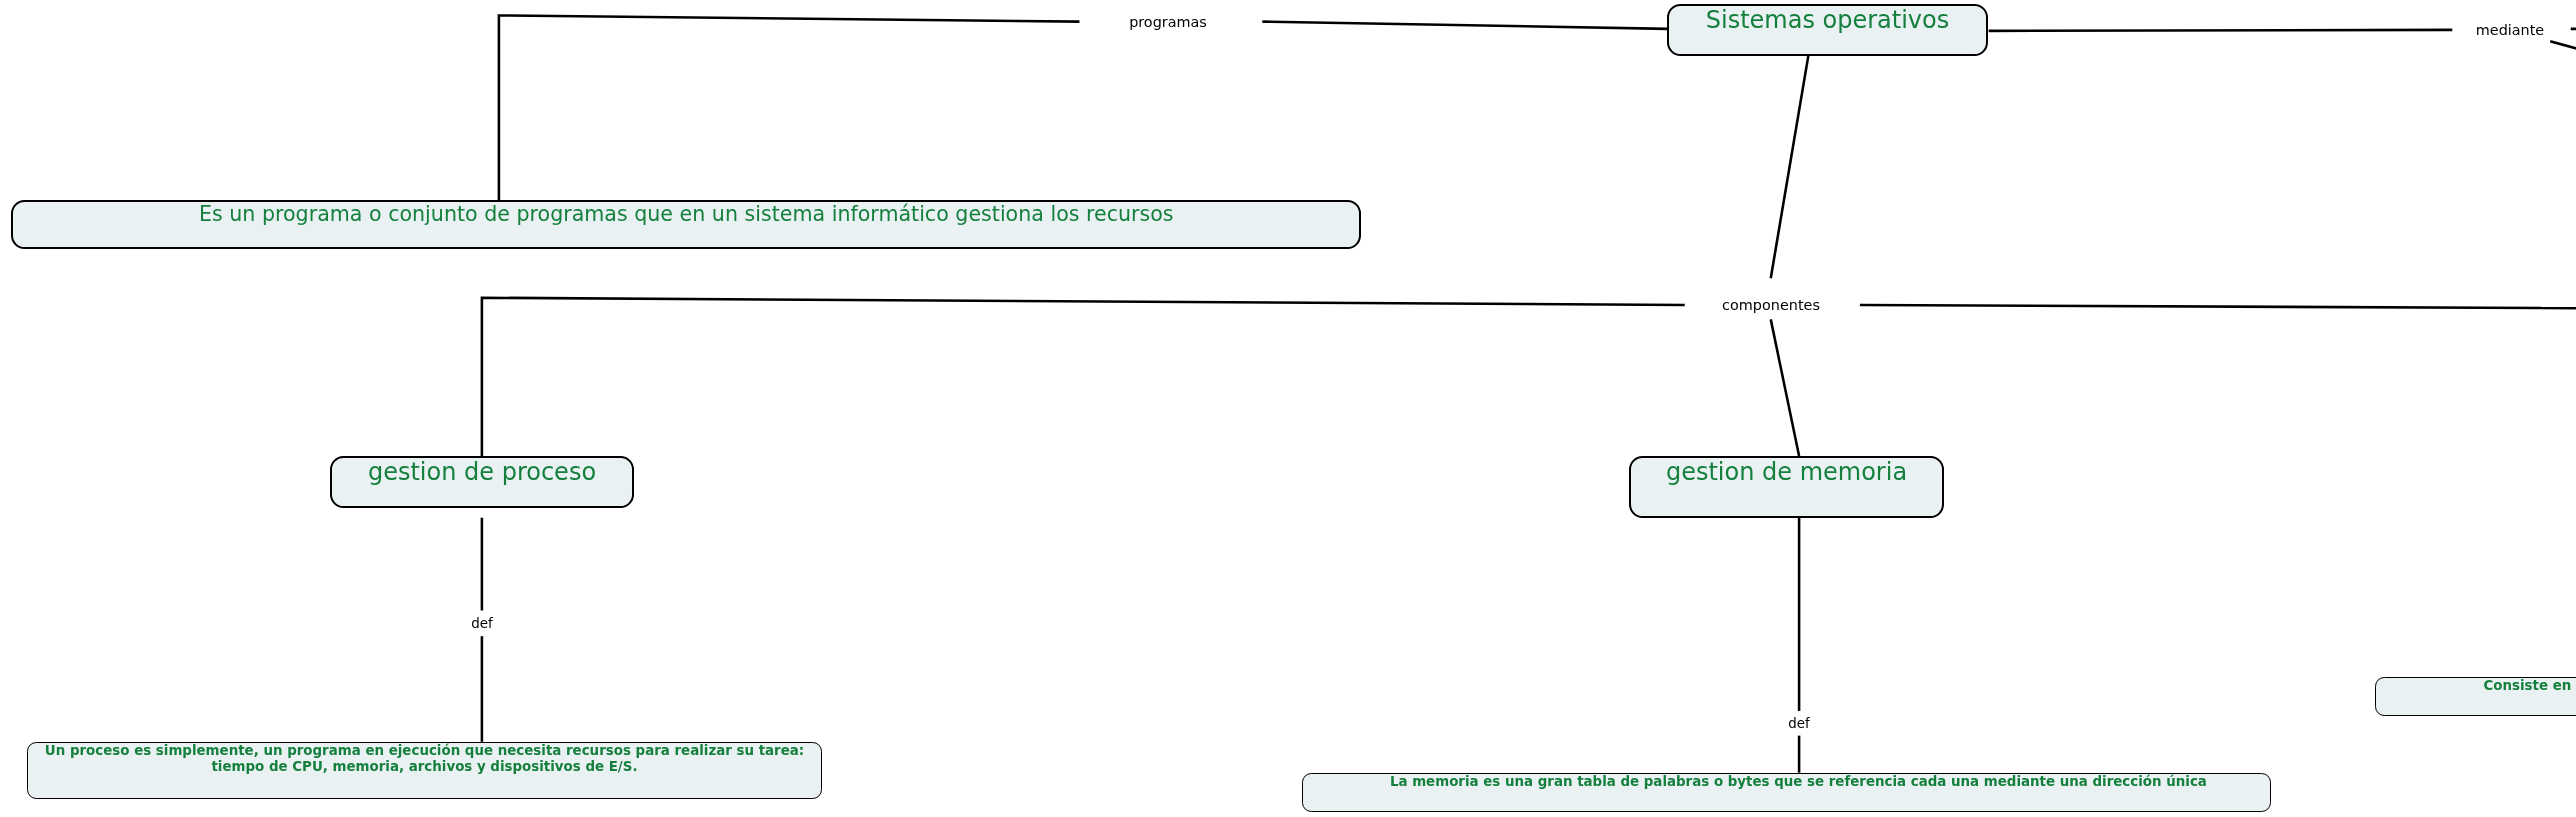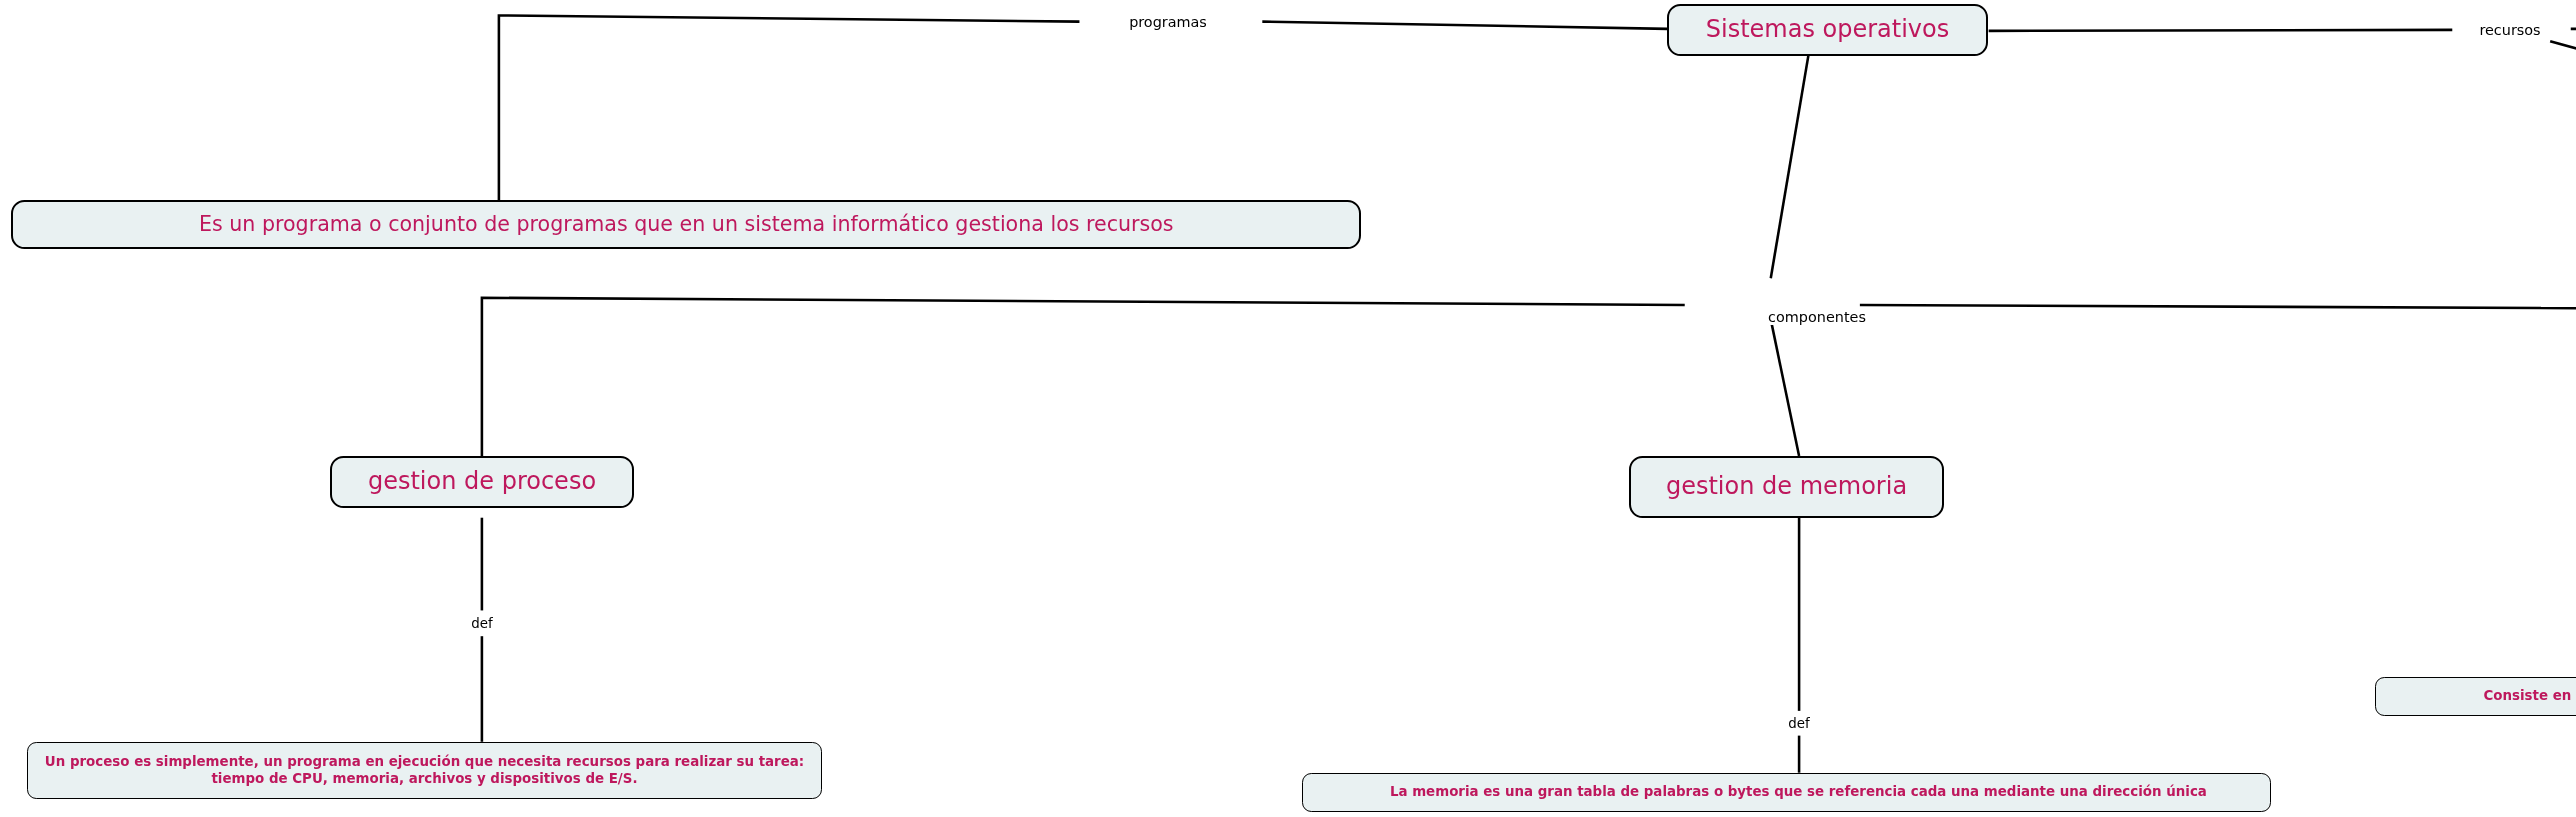--- a/index.html
+++ b/index.html
@@ -22,24 +22,23 @@
     width: 3677px;
     height: 817px;
   }
   .node {
     position: absolute;
     box-sizing: border-box;
     background: #e9f1f2;
     border: 2.1px solid #000000;
     border-radius: 13.4px;
     display: flex;
-    align-items: center;
     justify-content: center;
     text-align: center;
-    color: #be185d;
+    color: #15803d;
     white-space: pre-line;
     line-height: 1.22;
   }
   .node.concept {
     font-size: 24px;
     font-weight: 400;
     padding: 0 10.3px;
   }
   .node.note {
     font-size: 13.4px;
@@ -130,24 +129,24 @@
 
   <div class="node note" style="left:2375px; top:677px; width:1291px; height:39px;">
     <span>Consiste en un sistema de almacenamiento temporal (caché), una interfaz de manejadores de dispositivos y otra para dispositivos concretos.</span>
   </div>
 
   <div class="link-label" style="left:1168px; top:21.6px;">
     <span>programas</span>
   </div>
 
   <div class="link-label" style="left:2510px; top:30px;">
-    <span>recursos</span>
+    <span>mediante</span>
   </div>
 
-  <div class="link-label" style="left:1771px; top:317px;margin-left:46px;">
+  <div class="link-label" style="left:1771px; top:305px;">
     <span>componentes</span>
   </div>
 
   <div class="link-label small" style="left:482px; top:623px;">
     <span>def</span>
   </div>
 
   <div class="link-label small" style="left:1799px; top:723px;">
     <span>def</span>
   </div>

